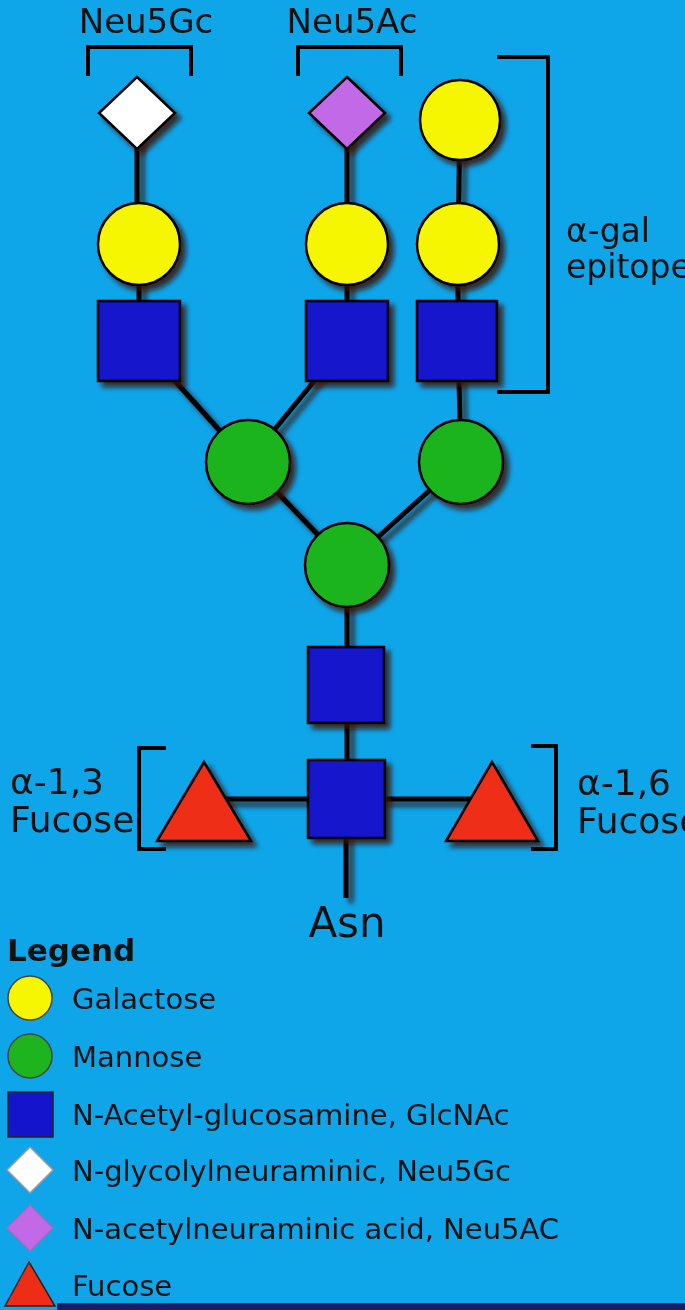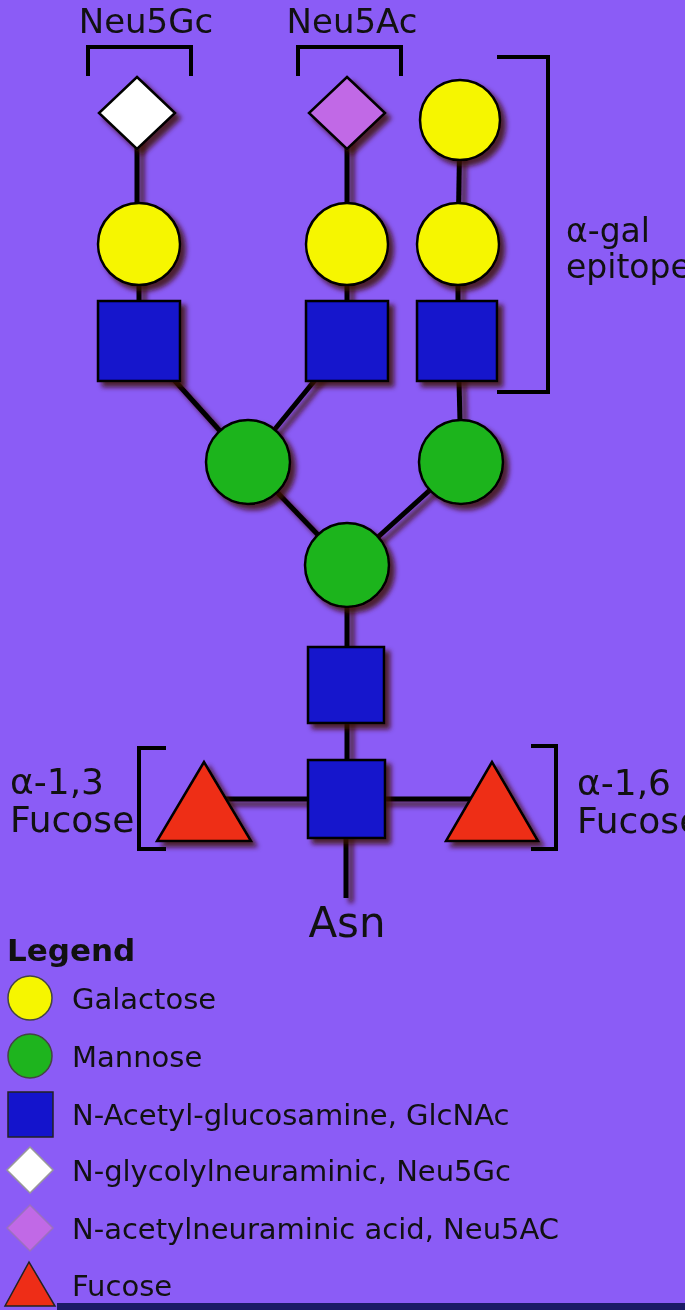--- a/index.html
+++ b/index.html
@@ -1,19 +1,19 @@
 <!DOCTYPE html>
 <html><head>
 <meta charset="utf-8">
 <style>
   html,body{margin:0;padding:0;background:#ffffff;}
   .stage{
     position:relative;
     width:685px;height:1310px;
-    background:#8b5cf6;
+    background:#0ea5e9;
     overflow:hidden;
     font-family:"DejaVu Sans",sans-serif;
   }
   svg{display:block;}
   text{fill:#111111;}
   .t-branch{font-size:34px;}
   .t-agal{font-size:33px;}
   .t-fuc{font-size:36px;}
   .t-asn{font-size:42px;}
   .t-legend-head{font-size:31px;font-weight:bold;}

